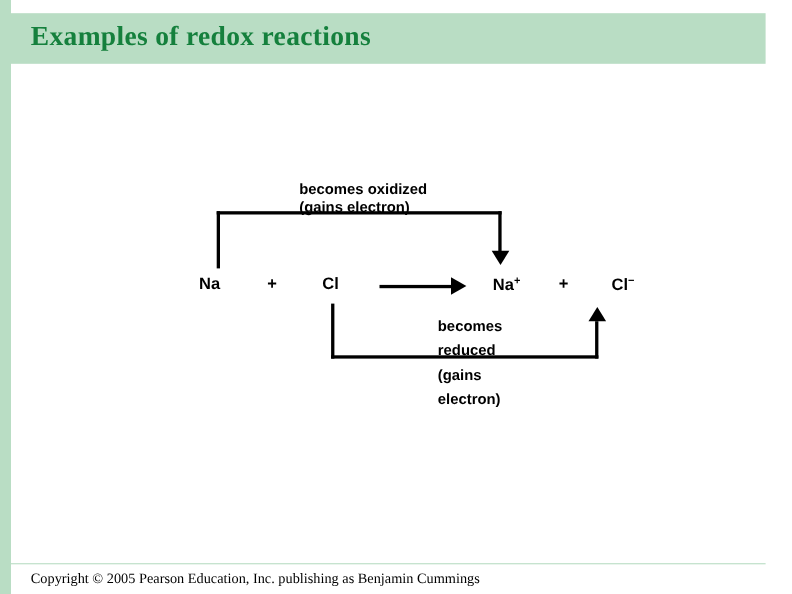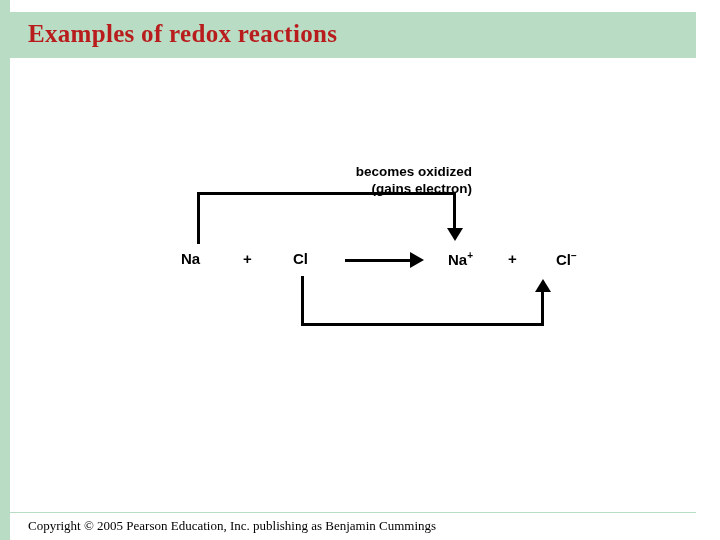--- a/index.html
+++ b/index.html
@@ -34,21 +34,21 @@
     height: 46px;
     background: #b9ddc4;
   }
   .title-text {
     position: absolute;
     left: 28px;
     top: 20px;
     font-family: "Liberation Serif", serif;
     font-size: 25px;
     font-weight: bold;
-    color: #b91c1c;
+    color: #15803d;
     letter-spacing: 0.3px;
     white-space: nowrap;
     text-align: right;
   }
 
   
   .diagram {
     position: absolute;
     left: 0;
     top: 0;
@@ -70,21 +70,21 @@
   .plus {
     font-size: 15px;
   }
   .sup {
     font-size: 10px;
     vertical-align: super;
   }
 
   .caption {
     font-size: 13.5px;
-    text-align: right;
+    text-align: left;
     line-height: 17px;
   }
 
   
   .rule {
     position: absolute;
     background: #000000;
   }
 
   
@@ -147,17 +147,23 @@
   </div>
 
   <div class="rule" style="left: 301px; top: 276px; width: 3px; height: 50px;"></div>
   <div class="rule" style="left: 301px; top: 323px; width: 243px; height: 3px;"></div>
   <div class="rule" style="left: 541px; top: 292px; width: 3px; height: 34px;"></div>
 
   <div style="position:absolute; left: 535px; top: 279px; width: 0; height: 0;
               border-left: 8px solid transparent; border-right: 8px solid transparent;
               border-bottom: 13px solid #000000;"></div>
 
+  <div class="label caption" style="left: 398px; top: 286px; width: 100px; line-height: 22px;">
+    <span>becomes</span><br>
+    <span>reduced</span><br>
+    <span>(gains</span><br>
+    <span>electron)</span>
+  </div>
 
 </div>
 
 <div class="footer-line"></div>
 <div class="footer-text">Copyright © 2005 Pearson Education, Inc. publishing as Benjamin Cummings</div>
 
 </body></html>

